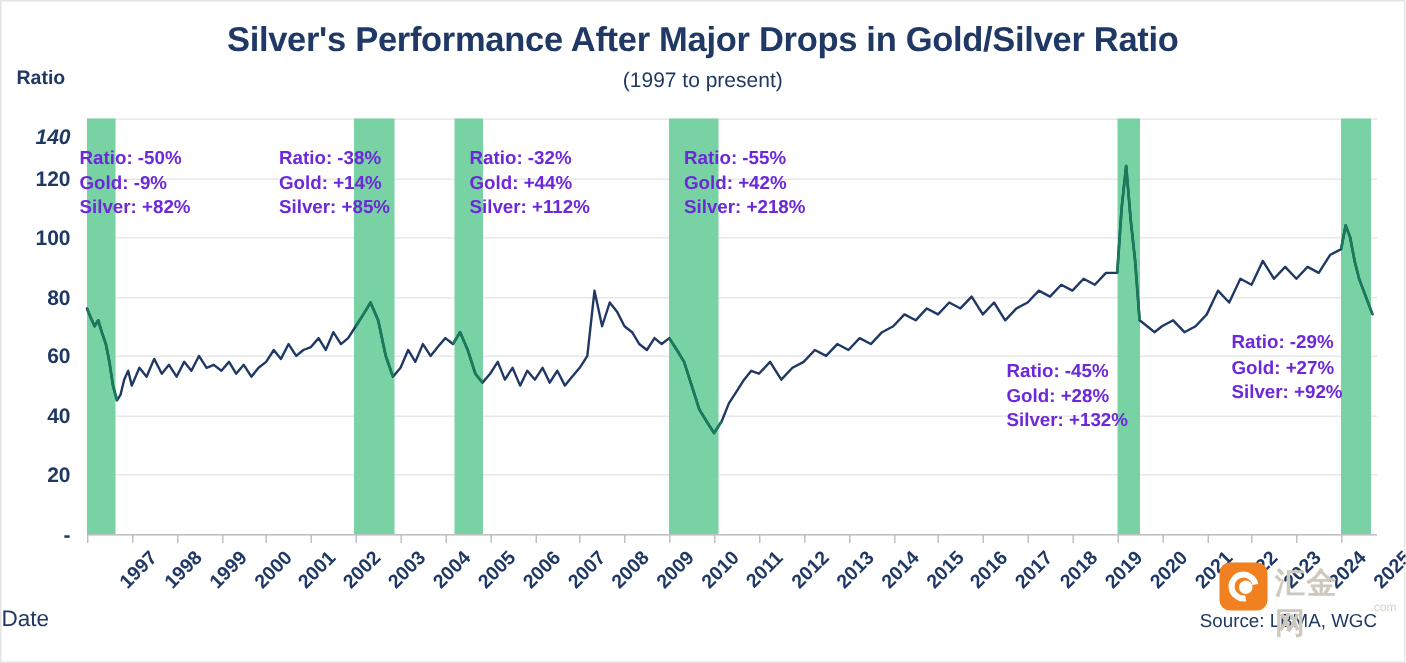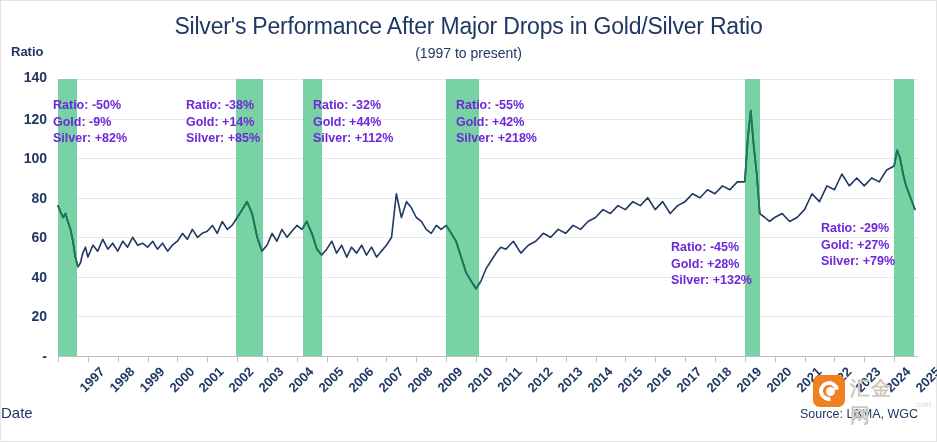--- a/index.html
+++ b/index.html
@@ -15,21 +15,21 @@
     background:#ffffff;
     box-sizing:border-box;
     border:1px solid #e3e3e3;
   }
   
   .chart-title{
     position:absolute;
     left:0;right:0;top:12px;
     text-align:center;
     font-size:23px;
-    font-weight:normal;
+    font-weight:bold;
     color:#1f3864;
     letter-spacing:-0.2px;
     white-space:nowrap;
   }
   .chart-subtitle{
     position:absolute;
     left:0;right:0;top:44px;
     text-align:center;
     font-size:14px;
     color:#1f3864;
@@ -184,21 +184,21 @@
   <div class="source-note">Source: LBMA, WGC</div>
 
   <div id="yticks-layer">
       <div class="ytick" style="top: 355px;">-</div>
       <div class="ytick" style="top: 315.429px;">20</div>
       <div class="ytick" style="top: 275.857px;">40</div>
       <div class="ytick" style="top: 236.286px;">60</div>
       <div class="ytick" style="top: 196.714px;">80</div>
       <div class="ytick" style="top: 157.143px;">100</div>
       <div class="ytick" style="top: 117.571px;">120</div>
-      <div class="ytick" style="top: 76px;">140</div>
+      <div class="ytick" style="top: 90px; font-style: italic;">140</div>
     </div>
 
   <div id="plot">
     <div id="grid-layer">
         <div class="gridline" style="top: 277px;"></div>
         <div class="gridline" style="top: 237.429px;"></div>
         <div class="gridline" style="top: 197.857px;"></div>
         <div class="gridline" style="top: 158.286px;"></div>
         <div class="gridline" style="top: 118.714px;"></div>
         <div class="gridline" style="top: 79.1429px;"></div>
@@ -310,21 +310,21 @@
         <div>Silver: +218%</div>
       </div>
       <div class="annot" style="left: 670px; top: 238px;">
         <div>Ratio: -45%</div>
         <div>Gold: +28%</div>
         <div>Silver: +132%</div>
       </div>
       <div class="annot" style="left: 820px; top: 219px;">
         <div>Ratio: -29%</div>
         <div>Gold: +27%</div>
-        <div>Silver: +79%</div>
+        <div>Silver: +92%</div>
       </div>
     </div>
 
   <div id="white-blob">
     <div class="lobe lobe-top"></div>
     <div class="lobe lobe-bot"></div>
   </div>
 
   <div id="watermark">
     <div id="wm-logo"></div>

